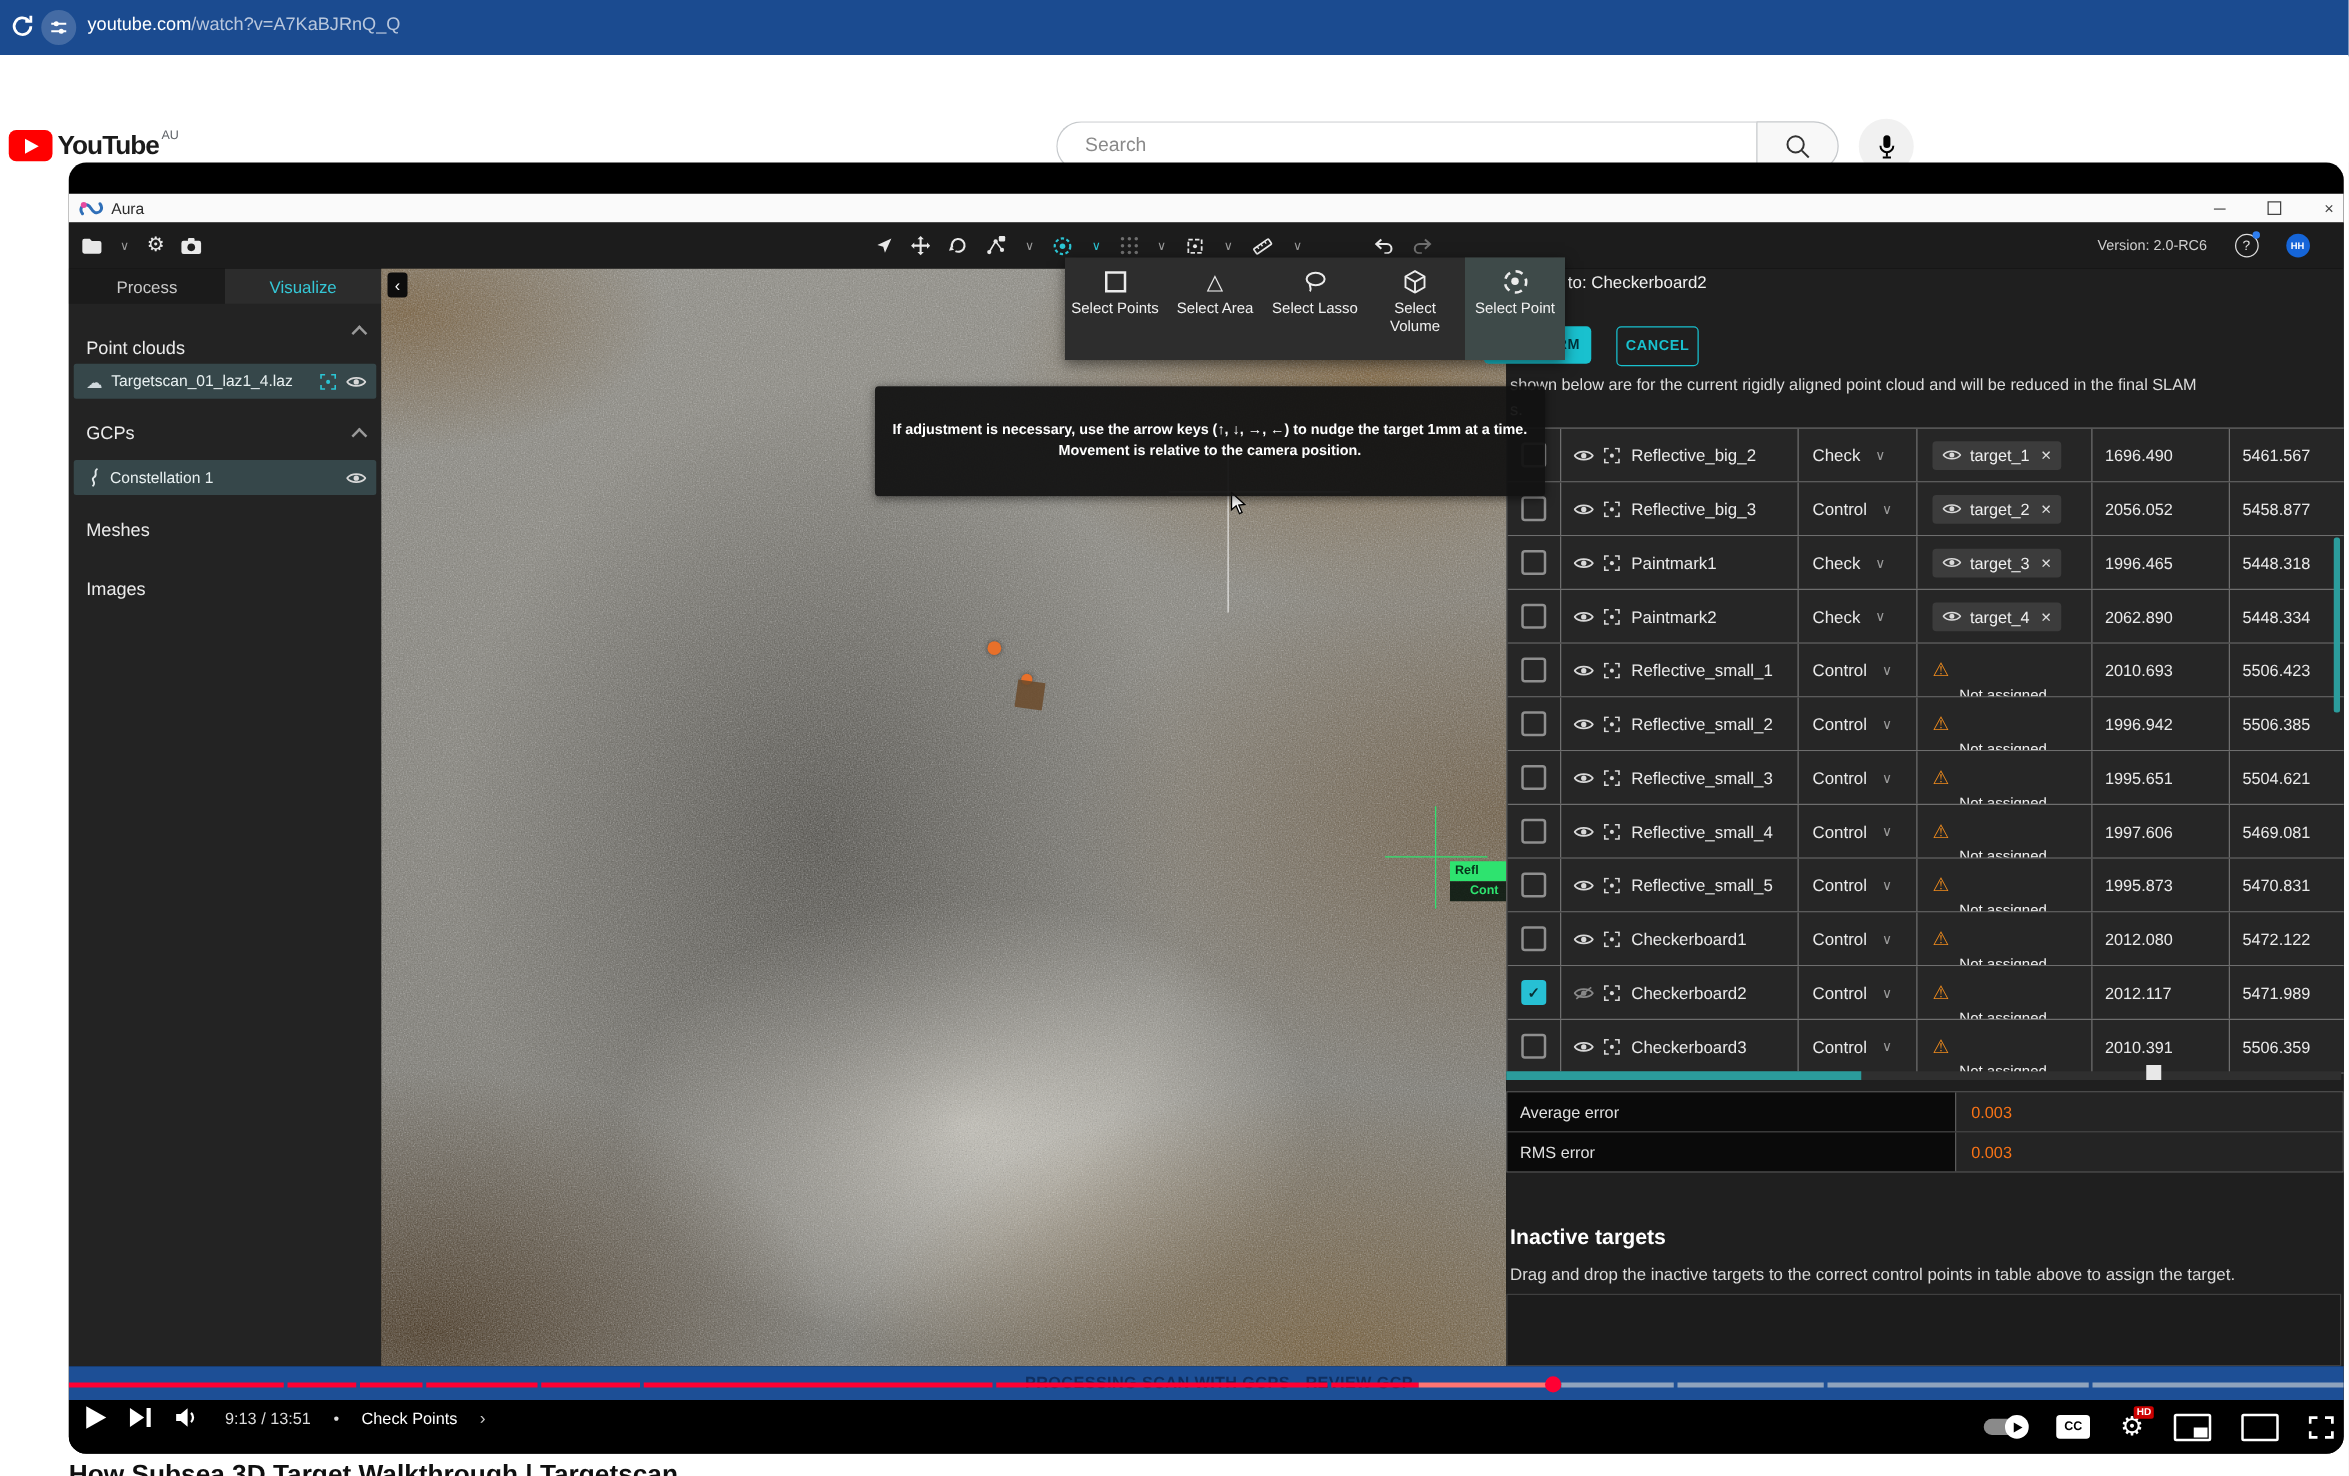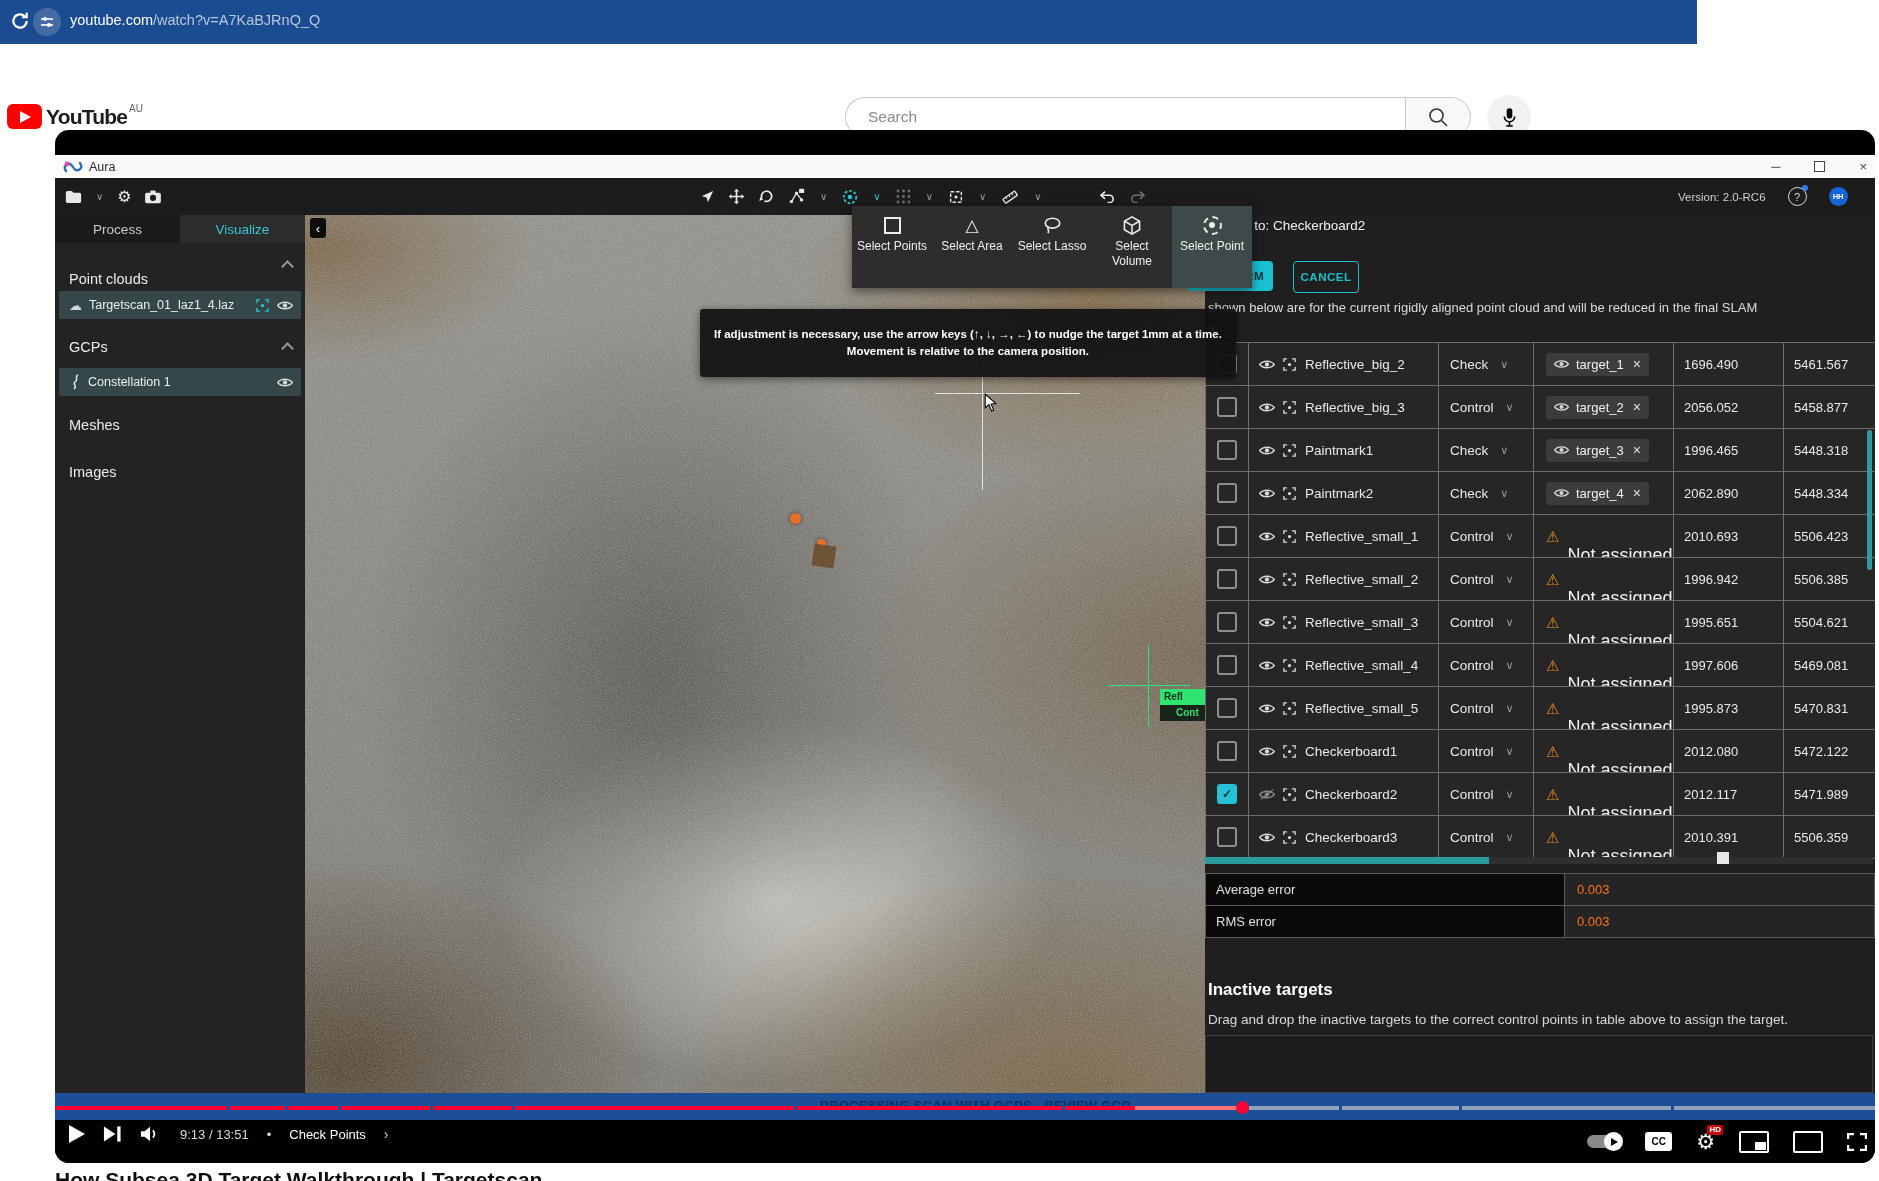--- a/index.html
+++ b/index.html
@@ -1,21 +1,21 @@
 <!DOCTYPE html>
 <html><head>
 <meta charset="utf-8">
 <style>
   html,body{margin:0;padding:0;background:#fff;width:1879px;height:1181px;overflow:hidden;
     font-family:"Liberation Sans",sans-serif;}
   .abs{position:absolute;}
   #root{position:relative;width:1879px;height:1181px;background:#fff;}
 
   
-  .browser-bar{left:0;top:0;width:1697px;height:44px;background:#1b4b90;border-bottom:1px solid #123a76;text-align:right;}
+  .browser-bar{left:0;top:0;width:1879px;height:44px;background:#1b4b90;border-bottom:1px solid #123a76;}
   .reload-btn{left:8px;top:11px;width:22px;height:22px;cursor:pointer;}
   .site-chip-icon{left:33px;top:8px;width:28px;height:28px;border-radius:50%;background:rgba(255,255,255,.18);
     display:flex;align-items:center;justify-content:center;}
   .url-text{left:70px;top:12px;font-size:14.5px;color:#fff;white-space:nowrap;}
   .url-text .path{color:#b9c7dd;}
 
   
   .yt-header{left:0;top:44px;width:1879px;height:86px;background:#fff;}
   .yt-logo{left:7px;top:60px;display:flex;align-items:flex-start;cursor:pointer;}
   .yt-play{width:35px;height:25px;background:#f00;border-radius:6px;position:relative;}
@@ -101,21 +101,21 @@
   .sel-cell{display:flex;flex-direction:column;align-items:center;padding-top:9px;cursor:pointer;}
   .sel-cell.active{background:#3e4a49;}
   .sel-ic{height:20px;display:flex;align-items:center;justify-content:center;color:#ececec;}
   .sel-label{font-size:12px;color:#f0f0f0;text-align:center;line-height:15px;margin-top:4px;width:72px;}
   .sq-ic{width:13px;height:13px;border:2px solid #ececec;}
   .tri-glyph{font-size:17px;line-height:17px;color:#ececec;}
   .dash-circle{width:15px;height:15px;border:2px dashed #ececec;border-radius:50%;position:relative;}
   .dash-circle::after{content:"";position:absolute;left:4.5px;top:4.5px;width:6px;height:6px;border-radius:50%;background:#ececec;}
 
   
-  .tooltip{left:645px;top:179px;background:rgba(18,18,18,.94);color:#fff;padding:17px 14px;border-radius:3px;
+  .tooltip{left:645px;top:179px;background:rgba(18,18,18,.94);color:#fff;padding:27px 14px;border-radius:3px;
     z-index:40;text-align:center;box-shadow:0 2px 8px rgba(0,0,0,.5);}
   .tooltip div{font-size:11.5px;font-weight:700;line-height:17px;white-space:nowrap;}
 
   
   .gcp-panel{left:1150px;top:85px;width:670px;height:878px;background:#1f1f1f;}
   .assigned-text{left:1188px;top:88px;font-size:13.5px;color:#f0f0f0;white-space:nowrap;z-index:5;}
   .btn-confirm{left:1132px;top:131px;width:86px;height:30px;background:#19c1cf;border-radius:4px;color:#00333a;
     font-size:11.5px;font-weight:700;letter-spacing:.5px;display:flex;align-items:center;justify-content:flex-end;
     padding-right:9px;box-sizing:border-box;cursor:pointer;z-index:5;}
   .btn-cancel{left:1238px;top:131px;width:64px;height:30px;border:1px solid #19c1cf;border-radius:4px;color:#19c1cf;
@@ -140,21 +140,21 @@
   .rname{font-size:13.5px;color:#eaeaea;margin-left:9px;white-space:nowrap;}
   .c-type{cursor:pointer;}
   .tname{font-size:13.5px;color:#eaeaea;margin-left:11px;}
   .dchev{font-size:11px;color:#9a9a9a;margin-left:12px;}
   .chip{display:flex;align-items:center;background:#3c3c3c;border-radius:3px;padding:4px 8px;margin-left:12px;cursor:pointer;}
   .chip .eyesvg{width:15px;height:10px;}
   .chip-label{font-size:13px;color:#f0f0f0;margin-left:7px;}
   .chip-x{font-size:14px;color:#e0e0e0;margin-left:9px;cursor:pointer;line-height:12px;}
   .na{display:flex;align-items:center;margin-left:12px;}
   .warn-ic{color:#ef8b1d;font-size:15px;line-height:15px;}
-  .na-label{font-size:18px;color:#f0f0f0;margin-left:8px;margin-top:39px;}
+  .na-label{font-size:12px;color:#f0f0f0;margin-left:8px;margin-top:39px;}
   .c-v1,.c-v2{font-size:13px;color:#eaeaea;}
   .c-v1{padding-left:10px;}
   .c-v2{padding-left:10px;}
 
   .vscroll{left:1812px;top:300px;width:5px;height:140px;background:#2b9c9c;border-radius:2px;z-index:4;}
   .hscroll-track{left:1150px;top:727px;width:668px;height:7px;background:#2f2f2f;}
   .hscroll-thumb{left:1150px;top:727px;width:284px;height:7px;background:#2b9c9c;}
   .hscroll-box{left:1662px;top:722px;width:12px;height:12px;background:#e8e8e8;z-index:4;}
 
   .err-table{left:1150px;top:743px;width:670px;border:1px solid #5a5a5a;box-sizing:border-box;}

